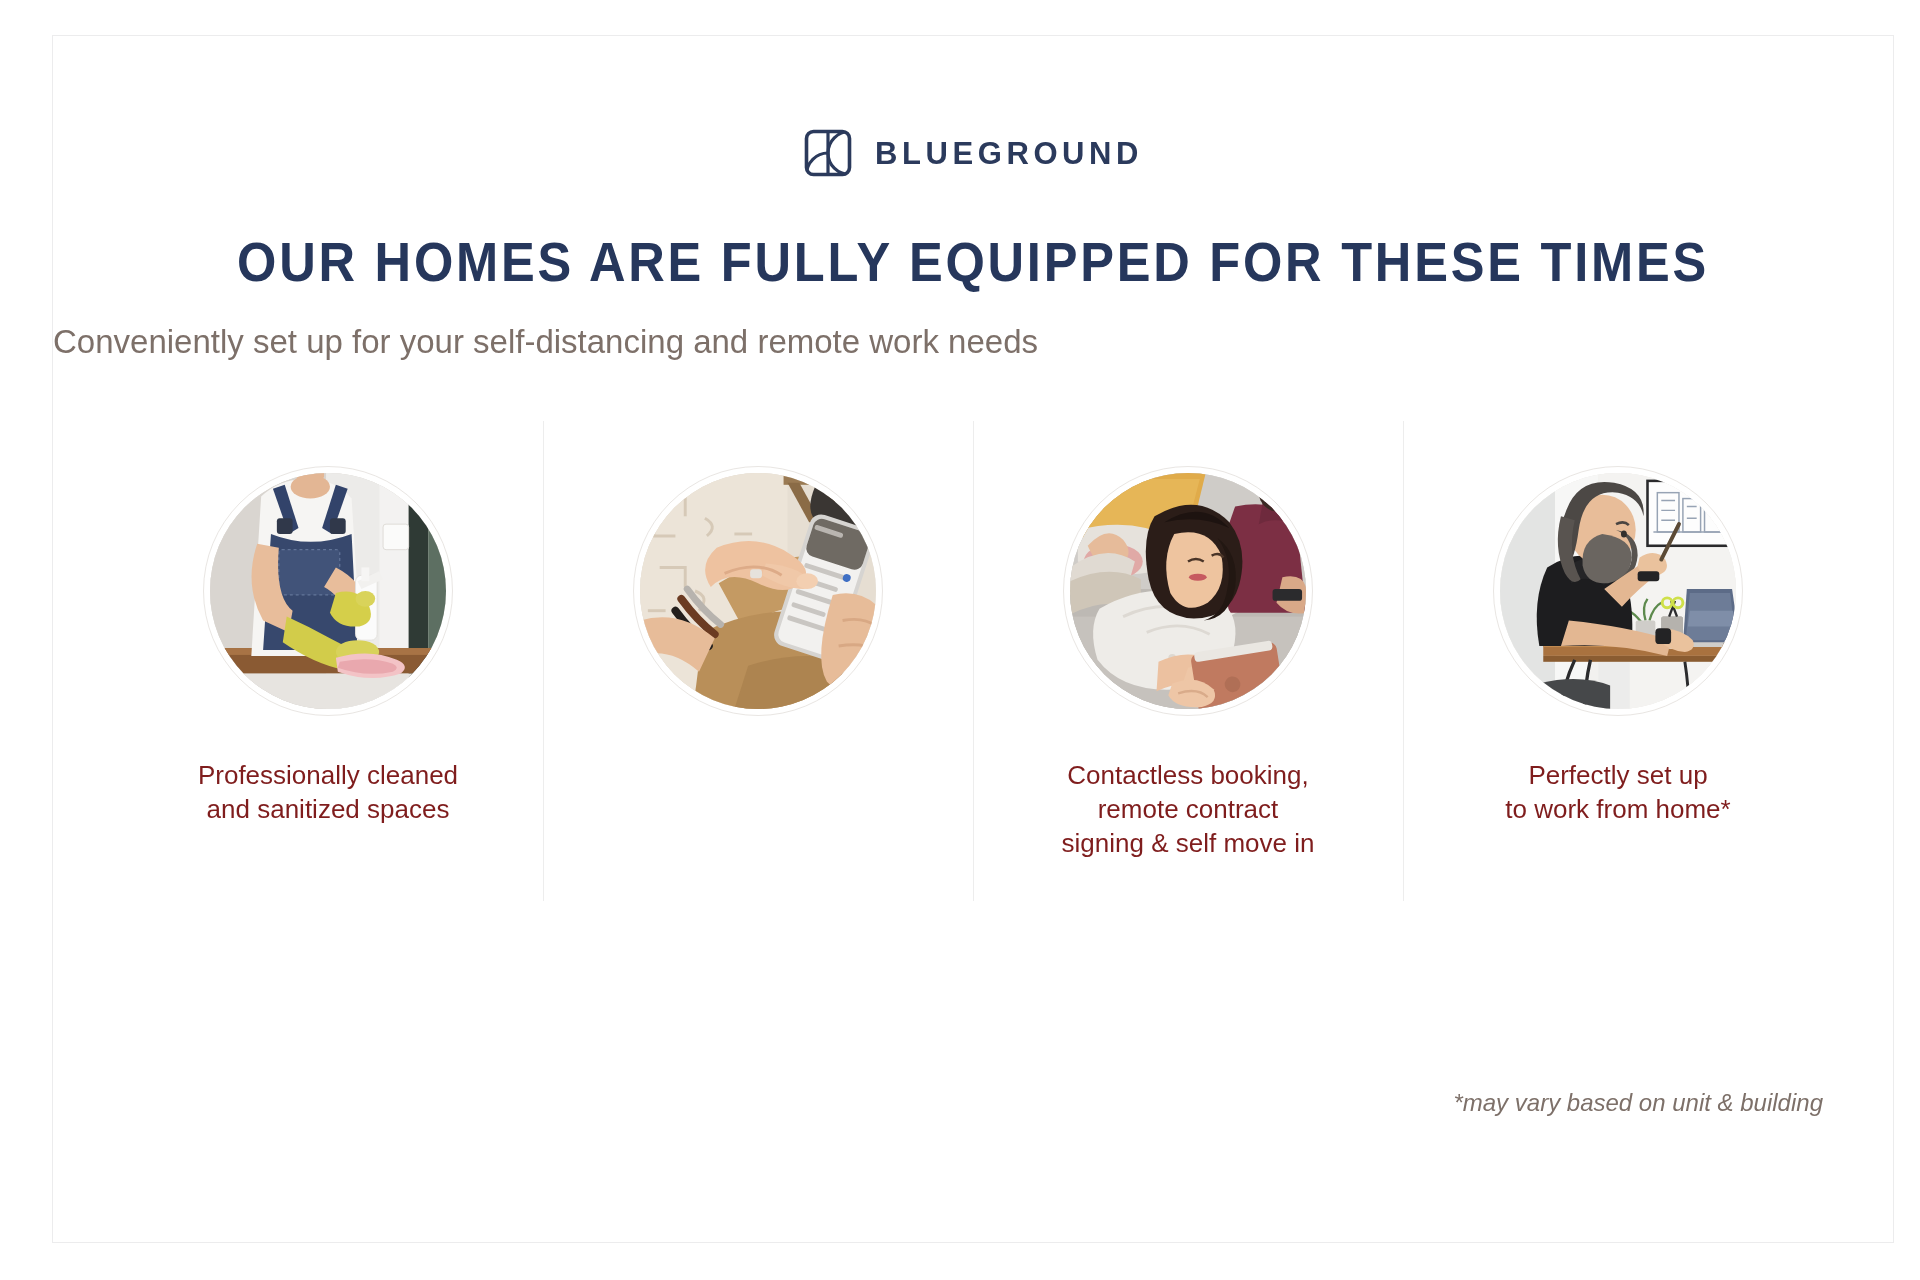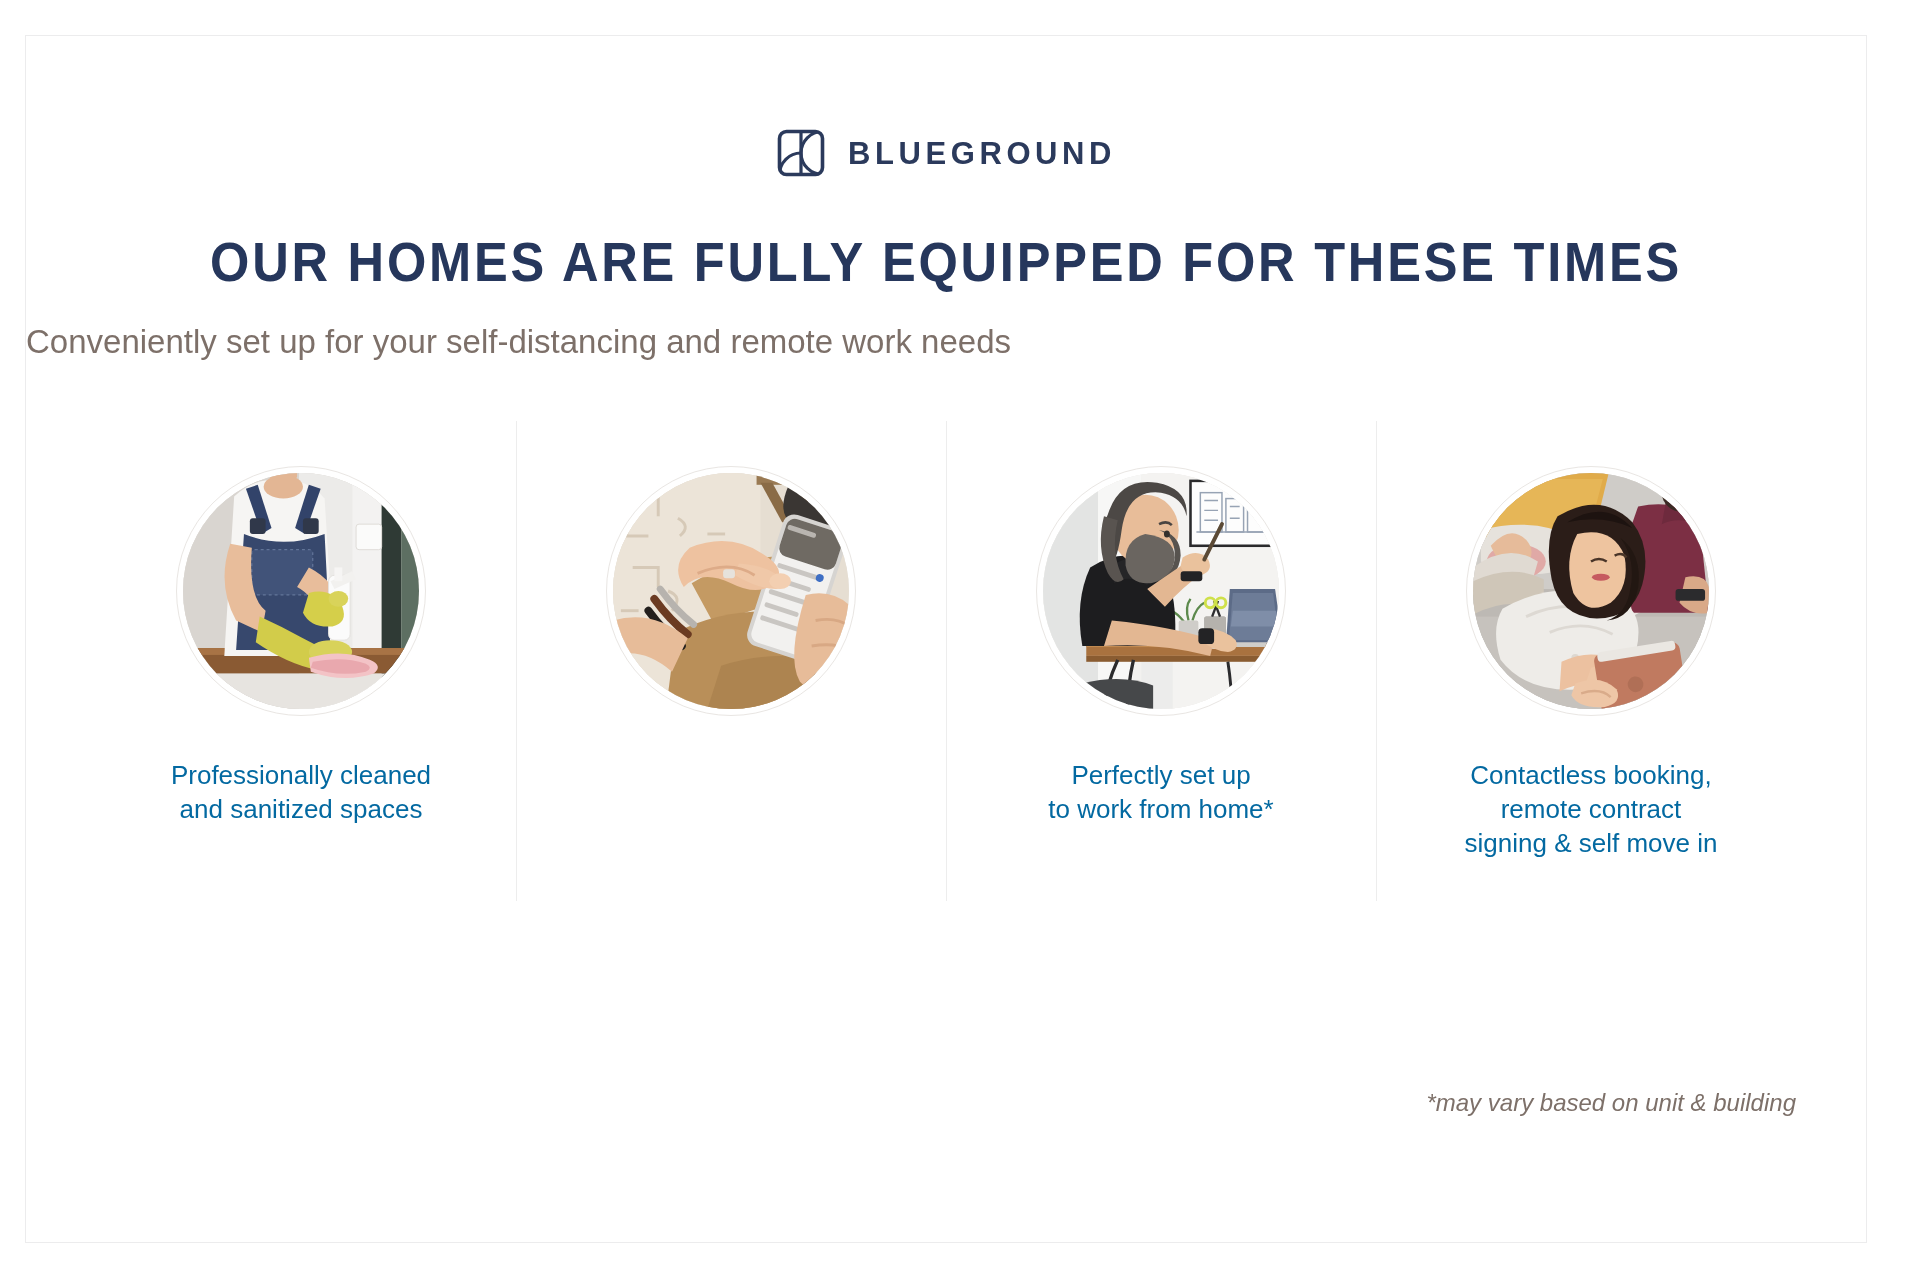--- a/index.html
+++ b/index.html
@@ -9,21 +9,21 @@
   }
   body {
     width: 1920px;
     height: 1280px;
     font-family: "Liberation Sans", sans-serif;
     overflow: hidden;
   }
 
   .poster {
     position: absolute;
-    left: 25px;
+    left: 52px;
     top: 35px;
     width: 1842px;
     height: 1208px;
     border: 1px solid #ececed;
     background: #ffffff;
     box-sizing: border-box;
   }
 
   
   .brand {
@@ -119,21 +119,21 @@
     position: relative;
     background: #e9e6e2;
   }
   .photo svg { display: block; width: 100%; height: 100%; }
 
   .caption {
     margin-top: 43px;
     text-align: center;
     font-size: 26px;
     line-height: 1.3;
-    color: #0369a1;
+    color: #7f1d1d;
     max-width: 300px;
   }
 
   
   .footnote {
     position: absolute;
     right: 70px;
     bottom: 125px;
     font-size: 24px;
     font-style: italic;
@@ -290,20 +290,83 @@
             <path d="M0 150 q40 -12 76 18 l-16 34 q-30 -26 -60 -16 z" fill="#e7bc99"></path>
           </svg>
         </div>
       </div>
     </div>
 
     <div class="card">
       <div class="photo-ring">
         <div class="photo">
           <svg viewBox="0 0 240 240" preserveAspectRatio="xMidYMid slice" aria-hidden="true">
+            <rect width="240" height="240" fill="#d9d6d2"></rect>
+
+            <rect x="0" y="0" width="240" height="120" fill="#cfccc8"></rect>
+
+            <path d="M18 0 l120 0 l-16 66 l-110 0 z" fill="#e0ab4a"></path>
+            <path d="M22 6 l110 0 l-14 54 l-100 0 z" fill="#e6b657"></path>
+
+            <rect x="0" y="118" width="240" height="122" fill="#bdb9b4"></rect>
+            <rect x="0" y="146" width="240" height="94" fill="#c6c2bd"></rect>
+
+            <path d="M8 58 q54 -14 96 8 q10 22 -18 34 q-48 10 -78 -10 z" fill="#e6e2dc"></path>
+            <ellipse cx="146" cy="126" rx="34" ry="22" fill="#e9e5e0"></ellipse>
+            <ellipse cx="44" cy="90" rx="30" ry="18" fill="#e0a9a6"></ellipse>
+
+            <path d="M168 34 q38 -8 62 12 l10 96 l-78 0 q-14 -60 6 -108 z" fill="#7c2f44"></path>
+            <path d="M196 30 q24 -6 36 6 l-4 16 q-20 -8 -36 0 z" fill="#6e2a3d"></path>
+            <ellipse cx="214" cy="20" rx="22" ry="20" fill="#3a2a24"></ellipse>
+            <path d="M216 106 q20 -4 24 10 l0 26 q-18 4 -30 -10 z" fill="#d9a988"></path>
+            <rect x="206" y="118" width="30" height="12" rx="3" fill="#2b2b2d"></rect>
+
+            <path d="M18 74 q20 -22 36 -6 q12 14 -2 26 q-20 12 -34 -20z" fill="#e6bb9a"></path>
+            <path d="M0 96 q36 -26 66 -6 l-8 28 q-28 -14 -58 6 z" fill="#e0dad2"></path>
+            <path d="M0 110 q40 -18 72 -2 l0 32 q-34 -16 -72 4 z" fill="#cfc6b8"></path>
+
+            <path d="M30 138 q60 -34 124 -6 q20 14 12 48 q-10 34 -56 40 q-56 4 -82 -30 q-10 -32 2 -52 z" fill="#eeece8"></path>
+            <path d="M54 146 q42 -20 86 -2" stroke="#ddd9d3" stroke-width="3" fill="none"></path>
+            <path d="M78 162 q34 -14 64 2" stroke="#ddd9d3" stroke-width="3" fill="none"></path>
+            <circle cx="104" cy="188" r="4" fill="#ddd8d1"></circle>
+
+            <path d="M86 44 q44 -26 76 6 q20 26 10 64 q-10 34 -46 34 q-38 -2 -46 -40 q-8 -42 6 -64 z" fill="#2b1d18"></path>
+
+            <path d="M106 62 q36 -8 48 22 q6 32 -14 48 q-24 14 -38 -10 q-10 -34 4 -60 z" fill="#eec49f"></path>
+            <path d="M150 66 q16 22 10 52 q-4 26 -24 32 q26 -2 32 -34 q4 -34 -18 -50 z" fill="#221712"></path>
+            <path d="M96 50 q38 -24 66 6 q-30 -14 -66 -6 z" fill="#1d1310"></path>
+            <ellipse cx="130" cy="106" rx="9" ry="3.5" fill="#c65a60"></ellipse>
+            <path d="M120 90 q8 -5 16 0" stroke="#4a3528" stroke-width="2.6" fill="none"></path>
+            <path d="M144 84 q8 -4 12 2" stroke="#4a3528" stroke-width="2.6" fill="none"></path>
+
+            <path d="M90 192 q30 -14 52 -2 l-4 28 q-26 -8 -50 4 z" fill="#ecc1a0"></path>
+            <path d="M120 198 q24 -6 34 10 l-8 20 q-22 -12 -34 -6 z" fill="#eec6a6"></path>
+
+            <g transform="rotate(-9 170 206)">
+              <rect x="126" y="178" width="88" height="64" rx="7" fill="#c07a60"></rect>
+              <rect x="130" y="176" width="80" height="10" rx="4" fill="#eae7e2"></rect>
+              <circle cx="164" cy="214" r="8" fill="#b06f56"></circle>
+            </g>
+
+            <path d="M104 214 q26 -10 42 6 q6 14 -12 18 q-26 2 -34 -12 z" fill="#eec6a6"></path>
+            <path d="M110 224 q20 -6 30 4" stroke="#d9ab8a" stroke-width="2.4" fill="none"></path>
+          </svg>
+        </div>
+      </div>
+      <div class="caption">
+        <div>Contactless booking,</div>
+        <div>remote contract</div>
+        <div>signing &amp; self move in</div>
+      </div>
+    </div>
+
+    <div class="card">
+      <div class="photo-ring">
+        <div class="photo">
+          <svg viewBox="0 0 240 240" preserveAspectRatio="xMidYMid slice" aria-hidden="true">
             <rect width="240" height="240" fill="#f2f1ef"></rect>
             <rect x="0" y="0" width="56" height="240" fill="#e3e4e3"></rect>
             <path d="M56 0 l44 0 l-10 240 l-34 0 z" fill="#f7f7f6"></path>
             <rect x="100" y="0" width="140" height="240" fill="#f4f3f1"></rect>
             <path d="M100 60 l32 0 l0 180 l-32 0 z" fill="#ececeb"></path>
 
             <rect x="150" y="8" width="82" height="66" fill="#fdfdfd" stroke="#2a2a2c" stroke-width="2.6"></rect>
             <g stroke="#97a3b4" stroke-width="1.5" fill="none">
               <rect x="160" y="20" width="22" height="40"></rect>
               <rect x="186" y="26" width="18" height="34"></rect>
@@ -371,80 +434,17 @@
             <rect x="158" y="158" width="16" height="16" rx="4" fill="#232325"></rect>
           </svg>
         </div>
       </div>
       <div class="caption">
         <div>Perfectly set up</div>
         <div>to work from home*</div>
       </div>
     </div>
 
-    <div class="card">
-      <div class="photo-ring">
-        <div class="photo">
-          <svg viewBox="0 0 240 240" preserveAspectRatio="xMidYMid slice" aria-hidden="true">
-            <rect width="240" height="240" fill="#d9d6d2"></rect>
-
-            <rect x="0" y="0" width="240" height="120" fill="#cfccc8"></rect>
-
-            <path d="M18 0 l120 0 l-16 66 l-110 0 z" fill="#e0ab4a"></path>
-            <path d="M22 6 l110 0 l-14 54 l-100 0 z" fill="#e6b657"></path>
-
-            <rect x="0" y="118" width="240" height="122" fill="#bdb9b4"></rect>
-            <rect x="0" y="146" width="240" height="94" fill="#c6c2bd"></rect>
-
-            <path d="M8 58 q54 -14 96 8 q10 22 -18 34 q-48 10 -78 -10 z" fill="#e6e2dc"></path>
-            <ellipse cx="146" cy="126" rx="34" ry="22" fill="#e9e5e0"></ellipse>
-            <ellipse cx="44" cy="90" rx="30" ry="18" fill="#e0a9a6"></ellipse>
-
-            <path d="M168 34 q38 -8 62 12 l10 96 l-78 0 q-14 -60 6 -108 z" fill="#7c2f44"></path>
-            <path d="M196 30 q24 -6 36 6 l-4 16 q-20 -8 -36 0 z" fill="#6e2a3d"></path>
-            <ellipse cx="214" cy="20" rx="22" ry="20" fill="#3a2a24"></ellipse>
-            <path d="M216 106 q20 -4 24 10 l0 26 q-18 4 -30 -10 z" fill="#d9a988"></path>
-            <rect x="206" y="118" width="30" height="12" rx="3" fill="#2b2b2d"></rect>
-
-            <path d="M18 74 q20 -22 36 -6 q12 14 -2 26 q-20 12 -34 -20z" fill="#e6bb9a"></path>
-            <path d="M0 96 q36 -26 66 -6 l-8 28 q-28 -14 -58 6 z" fill="#e0dad2"></path>
-            <path d="M0 110 q40 -18 72 -2 l0 32 q-34 -16 -72 4 z" fill="#cfc6b8"></path>
-
-            <path d="M30 138 q60 -34 124 -6 q20 14 12 48 q-10 34 -56 40 q-56 4 -82 -30 q-10 -32 2 -52 z" fill="#eeece8"></path>
-            <path d="M54 146 q42 -20 86 -2" stroke="#ddd9d3" stroke-width="3" fill="none"></path>
-            <path d="M78 162 q34 -14 64 2" stroke="#ddd9d3" stroke-width="3" fill="none"></path>
-            <circle cx="104" cy="188" r="4" fill="#ddd8d1"></circle>
-
-            <path d="M86 44 q44 -26 76 6 q20 26 10 64 q-10 34 -46 34 q-38 -2 -46 -40 q-8 -42 6 -64 z" fill="#2b1d18"></path>
-
-            <path d="M106 62 q36 -8 48 22 q6 32 -14 48 q-24 14 -38 -10 q-10 -34 4 -60 z" fill="#eec49f"></path>
-            <path d="M150 66 q16 22 10 52 q-4 26 -24 32 q26 -2 32 -34 q4 -34 -18 -50 z" fill="#221712"></path>
-            <path d="M96 50 q38 -24 66 6 q-30 -14 -66 -6 z" fill="#1d1310"></path>
-            <ellipse cx="130" cy="106" rx="9" ry="3.5" fill="#c65a60"></ellipse>
-            <path d="M120 90 q8 -5 16 0" stroke="#4a3528" stroke-width="2.6" fill="none"></path>
-            <path d="M144 84 q8 -4 12 2" stroke="#4a3528" stroke-width="2.6" fill="none"></path>
-
-            <path d="M90 192 q30 -14 52 -2 l-4 28 q-26 -8 -50 4 z" fill="#ecc1a0"></path>
-            <path d="M120 198 q24 -6 34 10 l-8 20 q-22 -12 -34 -6 z" fill="#eec6a6"></path>
-
-            <g transform="rotate(-9 170 206)">
-              <rect x="126" y="178" width="88" height="64" rx="7" fill="#c07a60"></rect>
-              <rect x="130" y="176" width="80" height="10" rx="4" fill="#eae7e2"></rect>
-              <circle cx="164" cy="214" r="8" fill="#b06f56"></circle>
-            </g>
-
-            <path d="M104 214 q26 -10 42 6 q6 14 -12 18 q-26 2 -34 -12 z" fill="#eec6a6"></path>
-            <path d="M110 224 q20 -6 30 4" stroke="#d9ab8a" stroke-width="2.4" fill="none"></path>
-          </svg>
-        </div>
-      </div>
-      <div class="caption">
-        <div>Contactless booking,</div>
-        <div>remote contract</div>
-        <div>signing &amp; self move in</div>
-      </div>
-    </div>
-
   </div>
 
   <div class="footnote">*may vary based on unit &amp; building</div>
 
 </div>
 
 </body></html>

